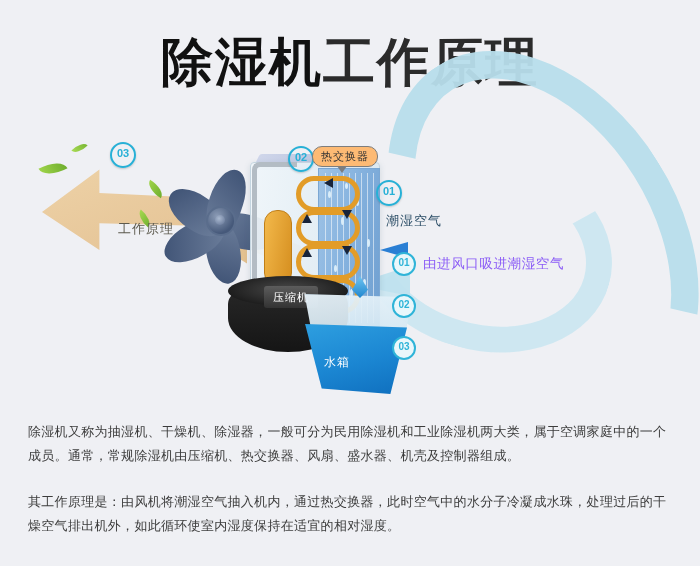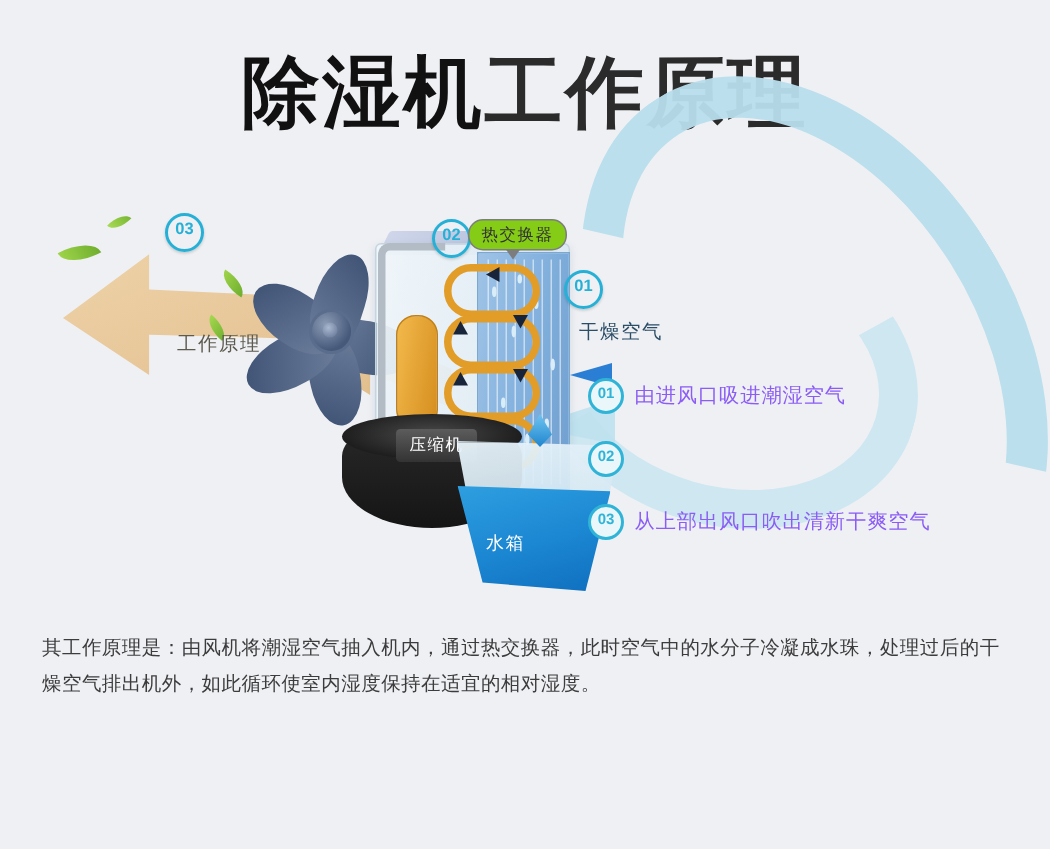--- a/index.html
+++ b/index.html
@@ -218,21 +218,21 @@
     color:#fff;font-size:11px;font-weight:700;
     text-align:center;line-height:22px;
     box-shadow:0 1px 2px rgba(0,0,0,.18);
   }
   .badge.flat{background:none;color:#27b0d6;border:2px solid #27b0d6;line-height:18px;}
   .lbl-dry{position:absolute;left:118px;top:102px;font-size:13px;color:#5d5a4e;letter-spacing:1px;}
   .lbl-hum{position:absolute;left:386px;top:94px;font-size:13px;color:#2b4d66;letter-spacing:1px;}
   .callout{
     position:absolute;left:312px;top:28px;
     padding:2px 8px;border:1px solid #7d7d7d;border-radius:10px;
-    background:#84cc16;color:#333;font-size:11px;letter-spacing:1px;white-space:nowrap;
+    background:#fdba74;color:#333;font-size:11px;letter-spacing:1px;white-space:nowrap;
   }
   .callout:after{
     content:"";position:absolute;left:24px;bottom:-7px;
     border-left:5px solid transparent;border-right:5px solid transparent;
     border-top:7px solid #7d7d7d;
   }
 
   
   .legend{position:absolute;left:392px;top:253px;width:300px;}
   .leg-row{display:flex;align-items:center;height:21px;margin-bottom:21px;}
@@ -333,37 +333,37 @@
     <div class="tray"></div>
     <div class="drop-big"></div>
     <div class="blue-in-arrow"></div>
     <div class="tank"></div>
     <div class="tank-lbl">水箱</div>
 
     <div class="badge flat" style="left:110px;top:24px">03</div>
     <div class="lbl-dry">工作原理</div>
 
     <div class="badge flat" style="left:376px;top:62px">01</div>
-    <div class="lbl-hum">干燥空气</div>
+    <div class="lbl-hum">潮湿空气</div>
 
     <div class="badge flat" style="left:288px;top:28px">02</div>
     <div class="callout">热交换器</div>
   </div>
 
   <div class="legend">
     <div class="leg-row">
       <span class="leg-badge">01</span>
       <span class="leg-txt">由进风口吸进潮湿空气</span>
     </div>
     <div class="leg-row">
       <span class="leg-badge">02</span>
     </div>
     <div class="leg-row">
       <span class="leg-badge">03</span>
-      <span class="leg-txt">从上部出风口吹出清新干爽空气</span>
     </div>
   </div>
 
   <div class="copy">
+    <p>除湿机又称为抽湿机、干燥机、除湿器，一般可分为民用除湿机和工业除湿机两大类，属于空调家庭中的一个成员。通常，常规除湿机由压缩机、热交换器、风扇、盛水器、机壳及控制器组成。</p>
     <p>其工作原理是：由风机将潮湿空气抽入机内，通过热交换器，此时空气中的水分子冷凝成水珠，处理过后的干燥空气排出机外，如此循环使室内湿度保持在适宜的相对湿度。</p>
   </div>
 
 </div>
 
 </body></html>

